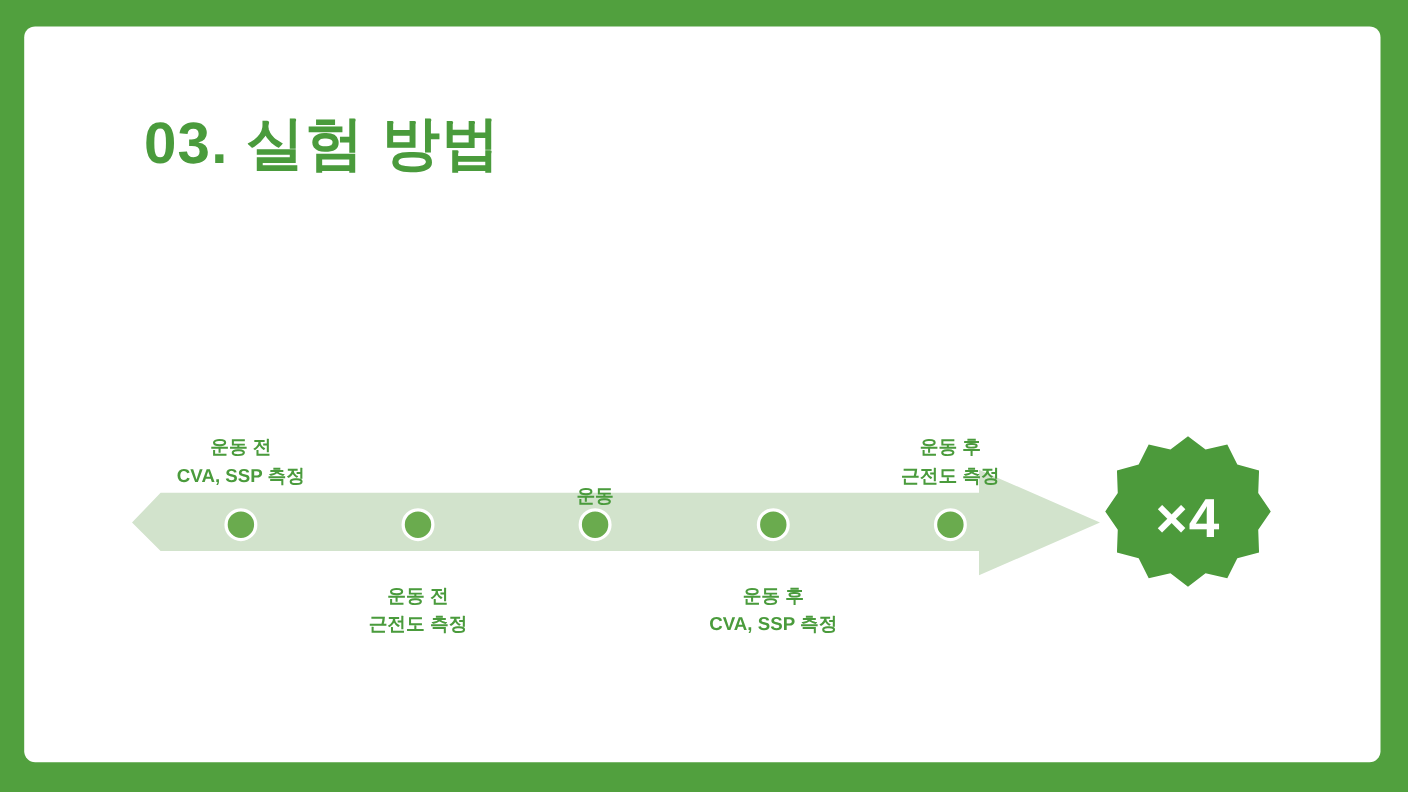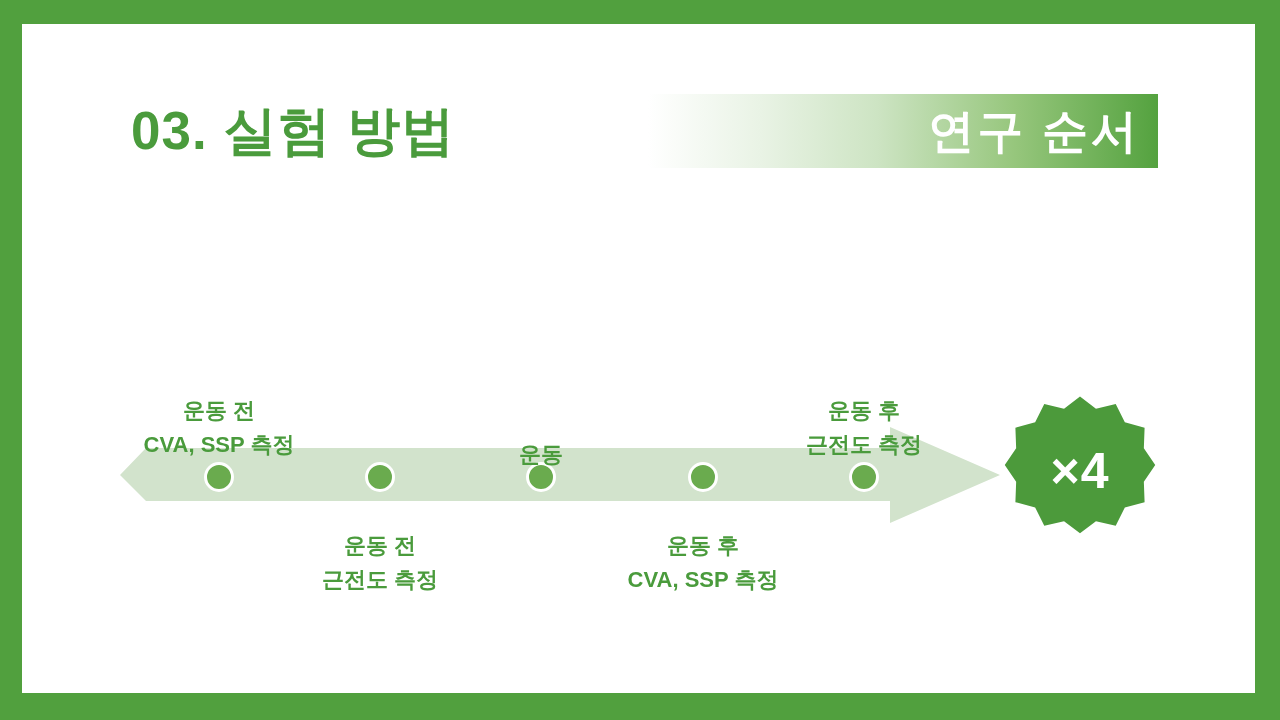--- a/index.html
+++ b/index.html
@@ -22,20 +22,21 @@
     background: #51a03e;
     box-sizing: border-box;
   }
   #slide-inner {
     position: absolute;
     left: 22px;
     top: 24px;
     right: 25px;
     bottom: 27px;
     background: #ffffff;
+    border-radius: 10px;
   }
 
   
   #page-title {
     position: absolute;
     left: 109px;
     top: 78px;
     font-size: 53px;
     font-weight: bold;
     color: #4a9b3c;
@@ -92,21 +93,21 @@
     border-radius: 50%;
     background: #6aab4e;
     border: 3px solid #ffffff;
     box-sizing: border-box;
     top: 438px;
   }
   .tl-label {
     position: absolute;
     text-align: center;
     color: #4a9b3c;
-    font-size: 22px;
+    font-size: 17px;
     font-weight: bold;
     line-height: 1.55;
     white-space: nowrap;
     transform: translateX(-50%);
   }
   .tl-label.above { }
   .tl-label.below { }
 
   
   #repeat-badge {
@@ -132,23 +133,20 @@
   }
 </style>
 </head>
 <body>
 
 <div id="slide">
   <div id="slide-inner">
 
     <div id="page-title">03. 실험 방법</div>
 
-    <div id="section-banner">
-      <span id="section-banner-label">연구 순서</span>
-    </div>
 
     <div id="timeline">
 
       <svg id="timeline-arrow" viewBox="0 0 880 100" preserveAspectRatio="none">
         <path d="M 0,48 L 26,74 L 26,21 L 0,48 Z" fill="none"></path>
         <path d="M 0,48
                  L 26,21
                  L 26,21
                  L 770,21
                  L 770,0

